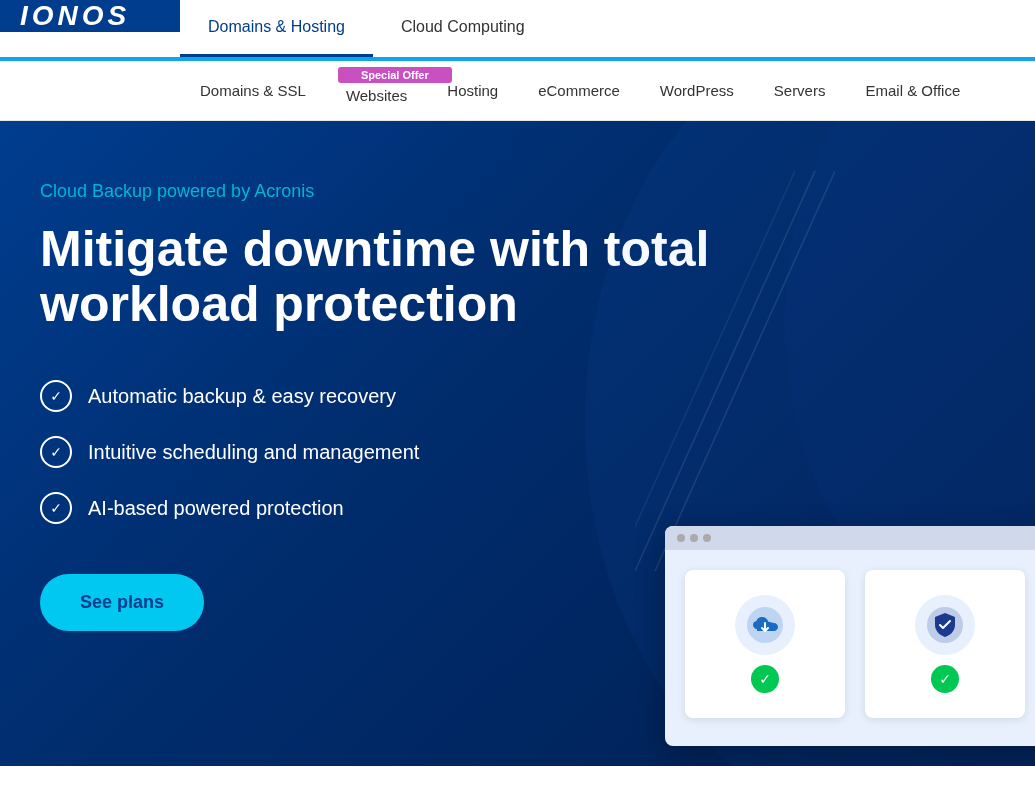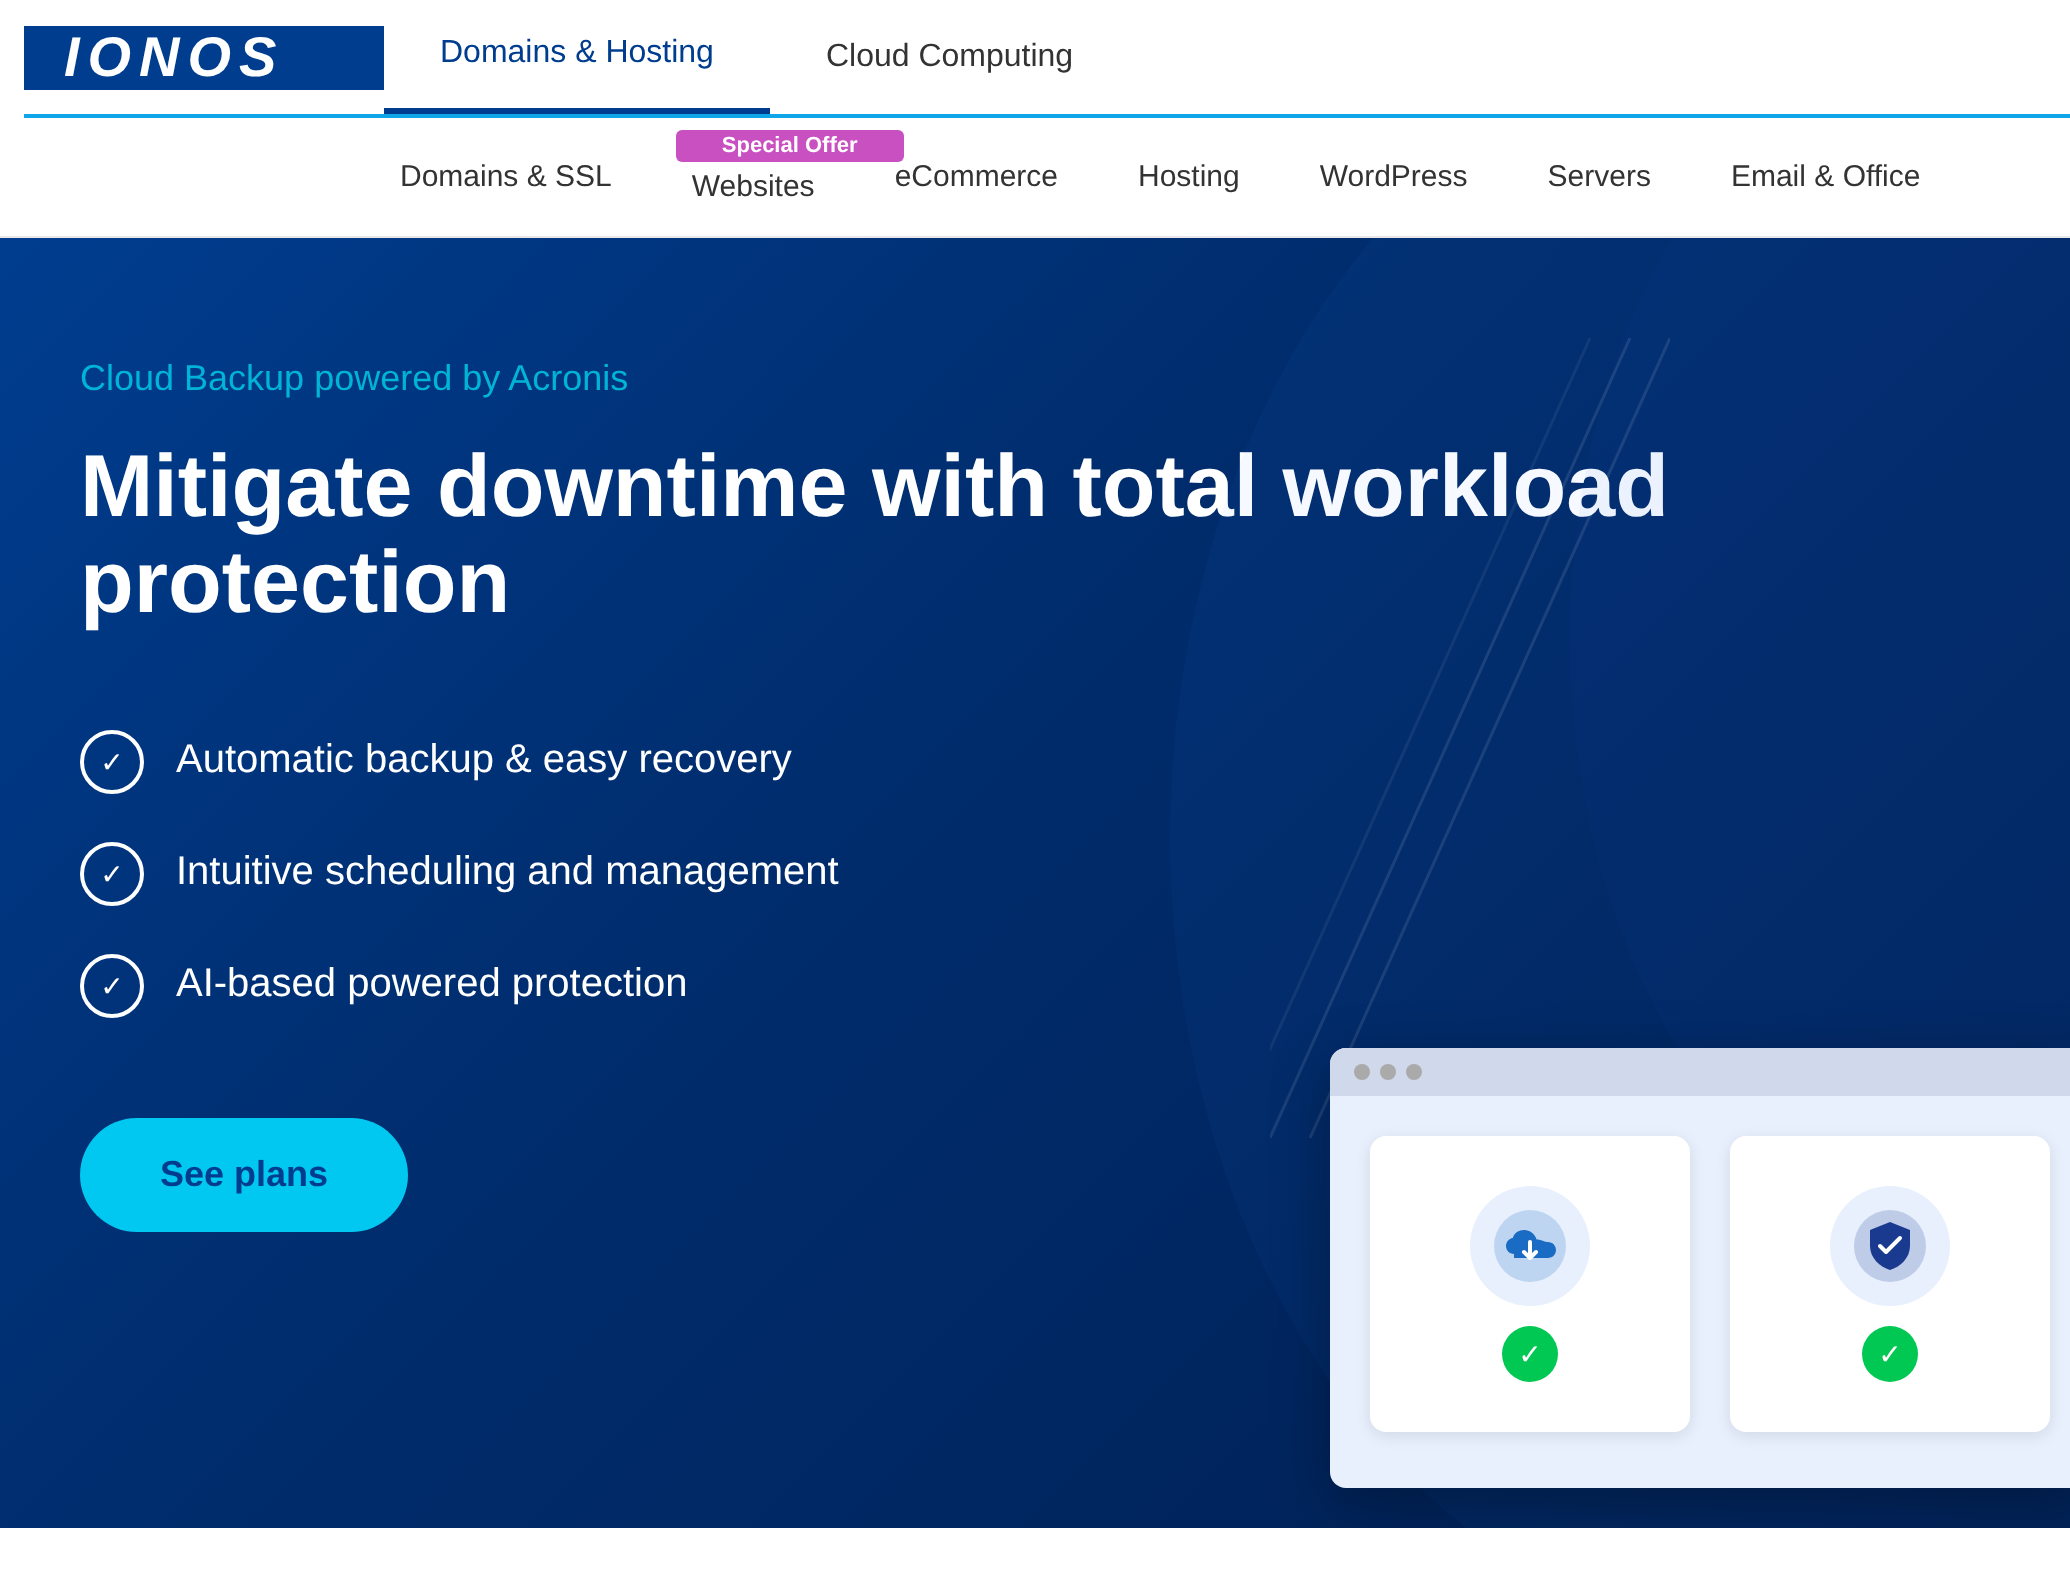--- a/index.html
+++ b/index.html
@@ -7,23 +7,22 @@
 
     
     .header {
       background: #fff;
       position: relative;
       z-index: 10;
     }
 
     .top-nav {
       display: flex;
-      align-items: center;
-      border-bottom: 2px solid #0ea5e9;
-      margin-left: 12px;
+      align-items: flex-start;
+      border-bottom: 4px solid #0ea5e9;
     }
 
     .logo-area {
       background: #003d8f;
       padding: 0 20px;
       display: flex;
       align-items: center;
       min-width: 180px;
     }
 
@@ -102,21 +101,21 @@
 
     .hero-label {
       color: #00b4d8;
       font-size: 18px;
       font-weight: 400;
       margin-bottom: 20px;
     }
 
     .hero-title {
       color: #fff;
-      font-size: 44px;
+      font-size: 50px;
       font-weight: 800;
       line-height: 1.1;
       max-width: 800px;
       margin-bottom: 48px;
     }
 
     .feature-list {
       list-style: none;
       margin-bottom: 50px;
     }
@@ -261,22 +260,22 @@
     <button class="nav-tab active">Domains &amp; Hosting</button>
     <button class="nav-tab">Cloud Computing</button>
   </div>
 
   <div class="sub-nav">
     <div class="sub-nav-item">Domains &amp; SSL</div>
     <div class="sub-nav-item websites-item">
       <span class="special-offer-badge">Special Offer</span>
       <span>Websites</span>
     </div>
+    <div class="sub-nav-item">Hosting</div>
     <div class="sub-nav-item">eCommerce</div>
-    <div class="sub-nav-item">Hosting</div>
     <div class="sub-nav-item">WordPress</div>
     <div class="sub-nav-item">Servers</div>
     <div class="sub-nav-item">Email &amp; Office</div>
   </div>
 </div>
 
 <div class="hero">
 
   
   <svg class="hero-bg-shape" viewBox="0 0 500 645" fill="none" xmlns="http://www.w3.org/2000/svg">

